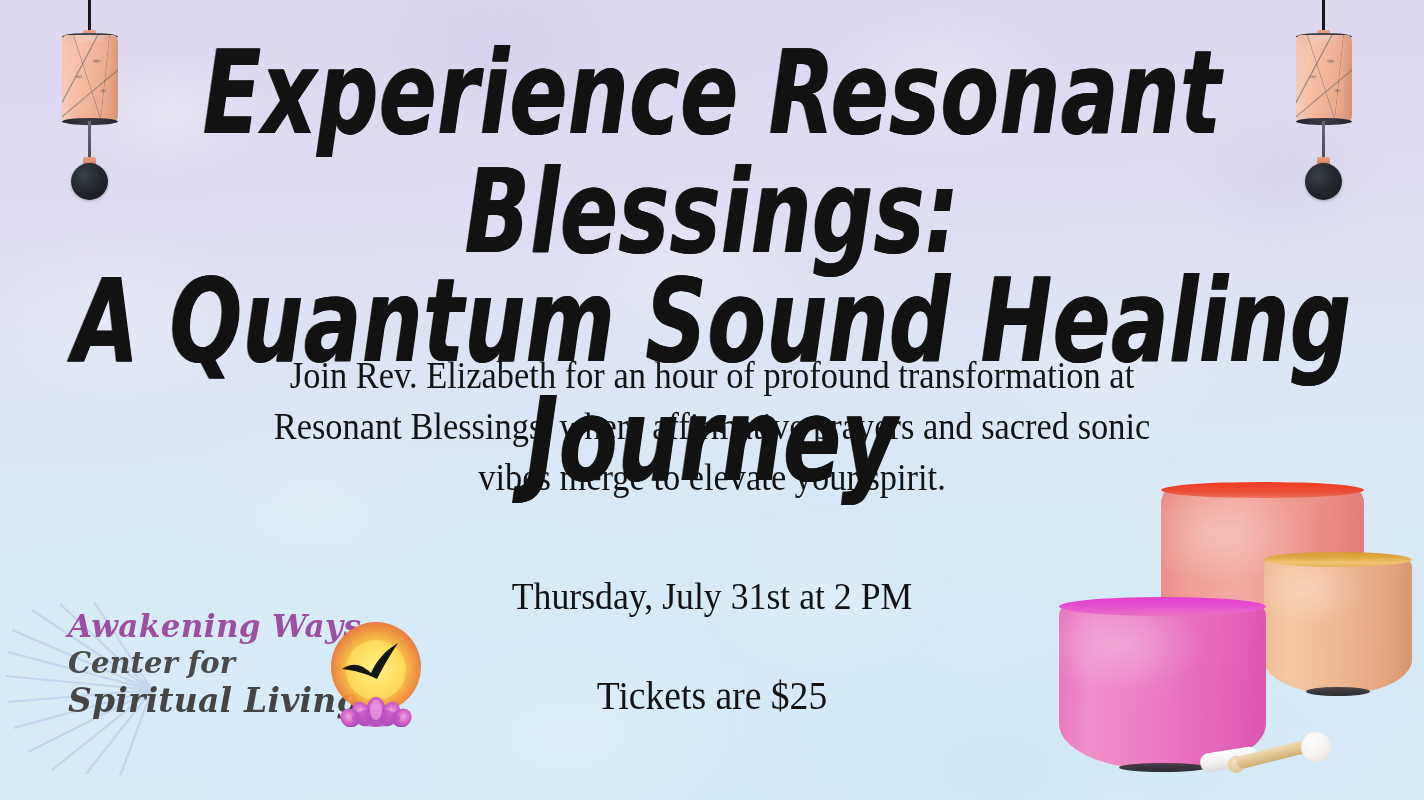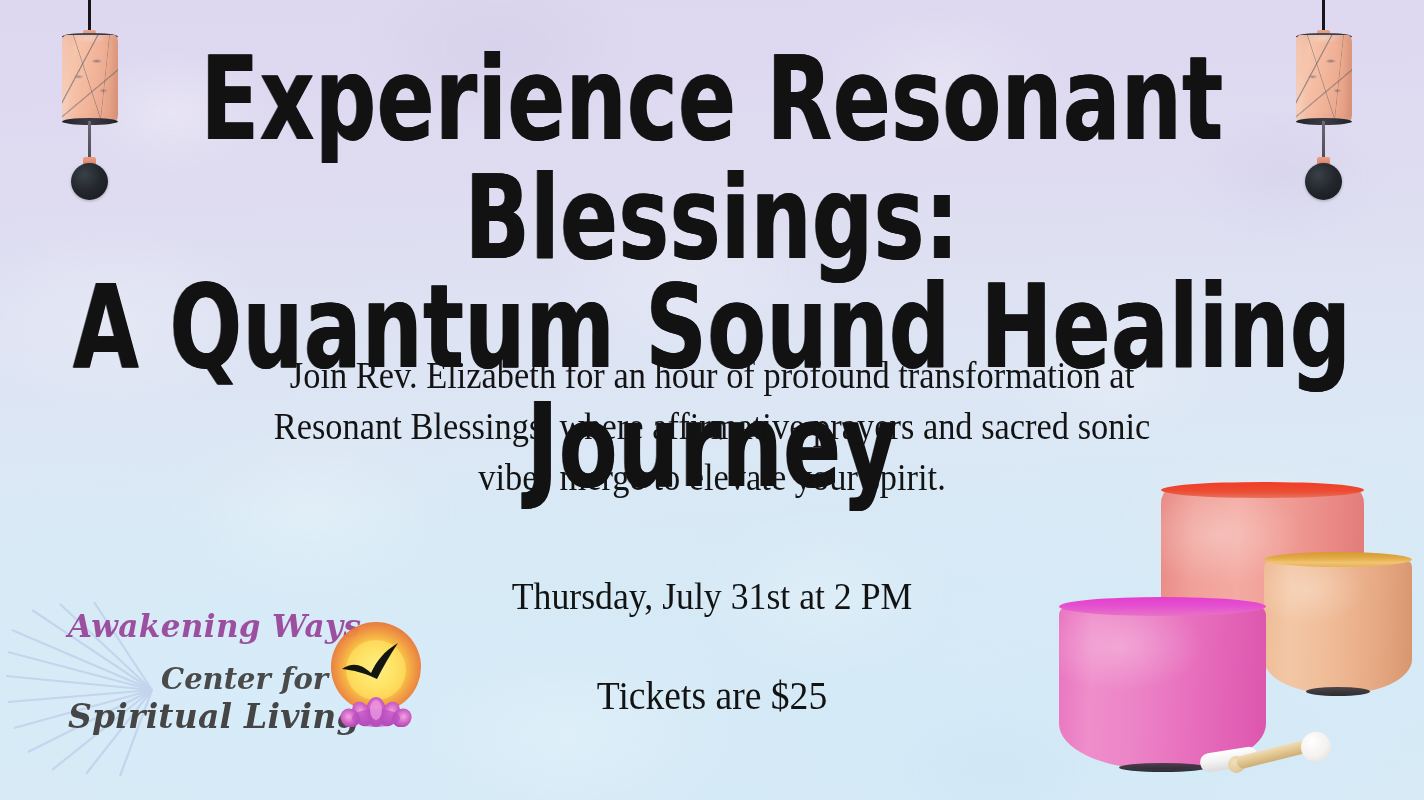--- a/index.html
+++ b/index.html
@@ -53,26 +53,27 @@
 
   
   .content {
     position: absolute;
     inset: 0;
     z-index: 6;
   }
 
   .title {
     position: absolute;
-    top: 40px;
+    top: 34px;
     left: 0;
     width: 100%;
     text-align: center;
     color: #121212;
     font-family: "DejaVu Sans", sans-serif;
+    font-style: italic;
     font-weight: 700;
     letter-spacing: 0.5px;
     line-height: 1.02;
     text-shadow: 0.6px 0 0 #121212, -0.6px 0 0 rgba(18,18,18,0.6);
   }
   .title-line1 { font-size: 88px; display: block; transform: scaleY(1.32) scaleX(0.97); transform-origin: center top; }
   .title-line2 { font-size: 88px; display: block; margin-top: 48px; transform: scaleY(1.32) scaleX(0.97); transform-origin: center top; }
 
   .blurb {
     position: absolute;
@@ -209,22 +210,22 @@
     color: #9c4f9f;
     letter-spacing: 0.4px;
     white-space: nowrap;
   }
   .logo-l2 {
     font-family: "DejaVu Serif", serif;
     font-style: italic;
     font-weight: 700;
     font-size: 29px;
     color: #4a4a4a;
-    text-align: right;
-    margin-top: 18px;
+    text-align: left;
+    margin-top: 2px;
     padding-right: 8px;
     white-space: nowrap;
   }
   .logo-l3 {
     font-family: "DejaVu Serif", serif;
     font-style: italic;
     font-weight: 700;
     font-size: 33px;
     color: #454545;
     margin-top: 1px;

